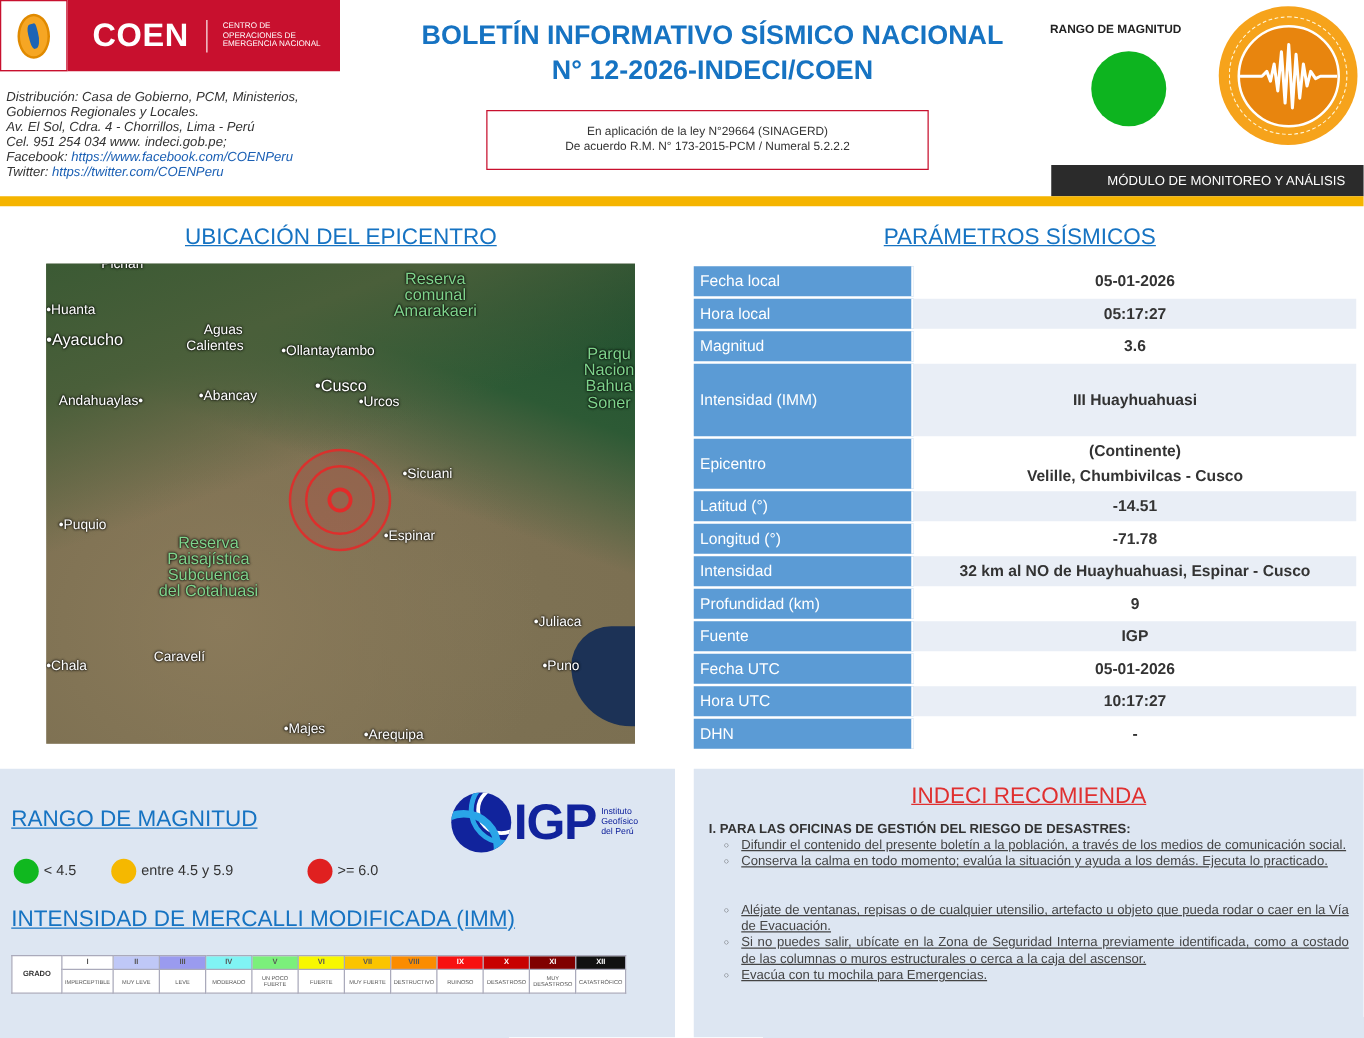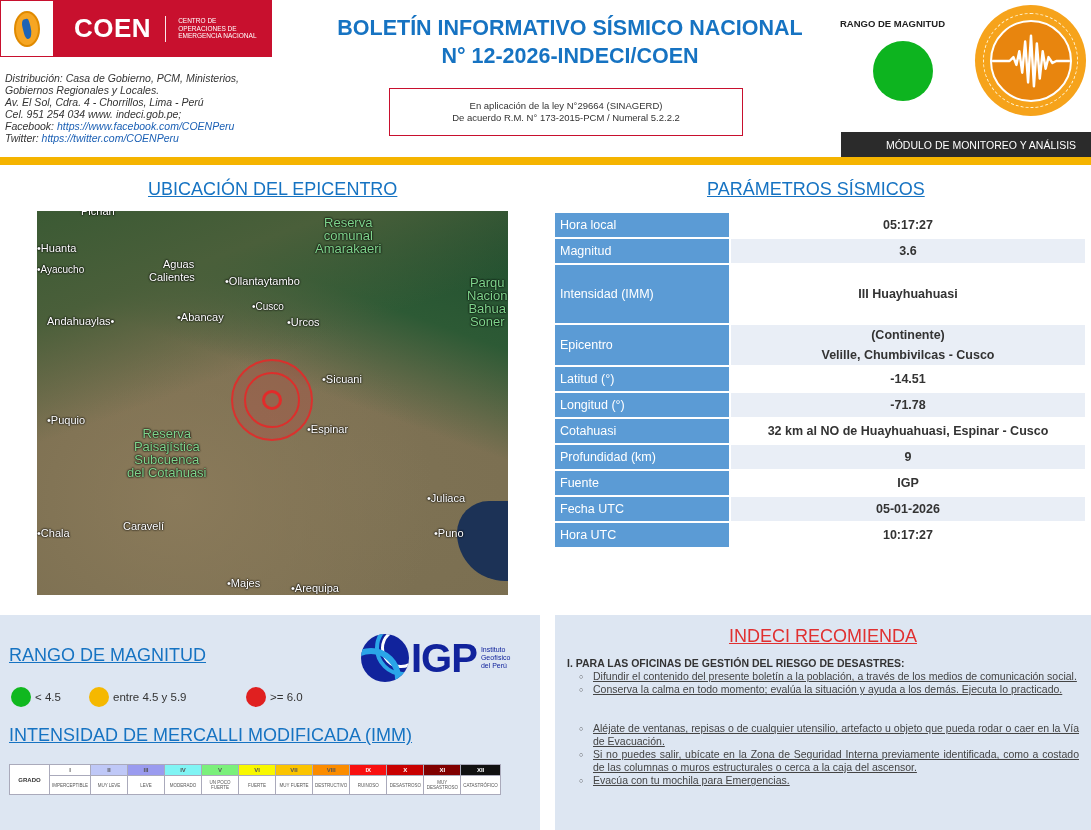--- a/index.html
+++ b/index.html
@@ -35,21 +35,21 @@
   
   .map { position: absolute; left: 37px; top: 211px; width: 471px; height: 384px; overflow: hidden; background:
       linear-gradient(160deg, #3b5a34 0%, #4a5f3a 20%, transparent 42%),
       linear-gradient(200deg, #1f4d2e 0%, #2d5a35 25%, transparent 45%),
       radial-gradient(ellipse at 30% 75%, #8a7a5a 0%, transparent 55%),
       radial-gradient(ellipse at 70% 70%, #7e7254 0%, transparent 60%),
       #7a6e50; }
   .map .lake { position: absolute; left: 420px; top: 290px; width: 80px; height: 80px; background: #1c3256; border-radius: 40% 10% 30% 60%; }
   .map .lbl { position: absolute; color: #fff; font-size: 11px; text-shadow: 0 0 2px #000, 0 0 2px #000; white-space: nowrap; }
   .map .lbl.green { color: #7fd48c; font-size: 13px; line-height: 13px; text-align: center; }
-  .map .lbl.big { font-size: 10px; }
+  .map .lbl.big { font-size: 13px; }
   .quake { position: absolute; left: 194px; top: 148px; width: 82px; height: 82px; border-radius: 50%; border: 2px solid rgba(230,40,40,0.85); background: rgba(200,60,60,0.25); display: flex; align-items: center; justify-content: center; }
   .quake .r2 { width: 56px; height: 56px; border-radius: 50%; border: 2px solid rgba(230,40,40,0.9); display: flex; align-items: center; justify-content: center; }
   .quake .r3 { width: 20px; height: 20px; border-radius: 50%; border: 3px solid rgba(230,40,40,0.95); }
 
   
   .params { position: absolute; left: 555px; top: 211px; width: 530px; border-collapse: separate; border-spacing: 0 2px; }
   .params td { font-size: 12.5px; }
   .params td.k { width: 176px; background: #5b9bd5; color: #fff; padding-left: 5px; border-right: 2px solid #fff; }
   .params td.v { text-align: center; font-weight: bold; color: #333; }
   .params tr:nth-child(odd) td.v { background: #fff; }
@@ -146,21 +146,21 @@
         </div>
     </div>
   <span class="lbl " style="left: 44px; top: -6px;">Pichari</span>
       <span class="lbl " style="left: 0px; top: 31px;">•Huanta</span>
       <span class="lbl big" style="left: 0px; top: 53px;">•Ayacucho</span>
       <span class="lbl " style="left: 126px; top: 47px;">Aguas</span>
       <span class="lbl " style="left: 112px; top: 60px;">Calientes</span>
       <span class="lbl " style="left: 188px; top: 64px;">•Ollantaytambo</span>
       <span class="lbl big" style="left: 215px; top: 90px;">•Cusco</span>
       <span class="lbl " style="left: 10px; top: 104px;">Andahuaylas•</span>
-      <span class="lbl " style="left: 140px; top: 100px;">•Abancay</span>
+      <span class="lbl " style="left: 122px; top: 100px;">•Abancay</span>
       <span class="lbl " style="left: 250px; top: 105px;">•Urcos</span>
       <span class="lbl " style="left: 285px; top: 162px;">•Sicuani</span>
       <span class="lbl " style="left: 10px; top: 203px;">•Puquio</span>
       <span class="lbl " style="left: 270px; top: 212px;">•Espinar</span>
       <span class="lbl " style="left: 390px; top: 281px;">•Juliaca</span>
       <span class="lbl " style="left: 86px; top: 309px;">Caravelí</span>
       <span class="lbl " style="left: 0px; top: 316px;">•Chala</span>
       <span class="lbl " style="left: 397px; top: 316px;">•Puno</span>
       <span class="lbl " style="left: 190px; top: 366px;">•Majes</span>
       <span class="lbl " style="left: 254px; top: 371px;">•Arequipa</span>
@@ -174,20 +174,24 @@
       <span class="lbl green" style="left: 90px; top: 216px; white-space: pre;">Reserva
 Paisajística
 Subcuenca
 del Cotahuasi</span>
     </div>
 
   <div class="sec-title" style="left:707px; top:179px;">PARÁMETROS SÍSMICOS</div>
   <table class="params" id="params">
       <tbody>
         <tr style="height: 24px;">
+          <td class="k">Fecha local</td>
+          <td class="v" style="white-space: pre-line; line-height: 20px;">05-01-2026</td>
+        </tr>
+        <tr style="height: 24px;">
           <td class="k">Hora local</td>
           <td class="v" style="white-space: pre-line; line-height: 20px;">05:17:27</td>
         </tr>
         <tr style="height: 24px;">
           <td class="k">Magnitud</td>
           <td class="v" style="white-space: pre-line; line-height: 20px;">3.6</td>
         </tr>
         <tr style="height: 58px;">
           <td class="k">Intensidad (IMM)</td>
           <td class="v" style="white-space: pre-line; line-height: 20px;">III Huayhuahuasi</td>
@@ -199,38 +203,42 @@
         </tr>
         <tr style="height: 24px;">
           <td class="k">Latitud (°)</td>
           <td class="v" style="white-space: pre-line; line-height: 20px;">-14.51</td>
         </tr>
         <tr style="height: 24px;">
           <td class="k">Longitud (°)</td>
           <td class="v" style="white-space: pre-line; line-height: 20px;">-71.78</td>
         </tr>
         <tr style="height: 24px;">
-          <td class="k">Cotahuasi</td>
+          <td class="k">Intensidad</td>
           <td class="v" style="white-space: pre-line; line-height: 20px;">32 km al NO de Huayhuahuasi, Espinar - Cusco</td>
         </tr>
         <tr style="height: 24px; margin-left: 24px;">
           <td class="k">Profundidad (km)</td>
           <td class="v" style="white-space: pre-line; line-height: 20px;">9</td>
         </tr>
         <tr style="height: 24px;">
           <td class="k">Fuente</td>
           <td class="v" style="white-space: pre-line; line-height: 20px;">IGP</td>
         </tr>
         <tr style="height: 24px;">
           <td class="k">Fecha UTC</td>
           <td class="v" style="white-space: pre-line; line-height: 20px;">05-01-2026</td>
         </tr>
         <tr style="height: 24px;">
           <td class="k">Hora UTC</td>
           <td class="v" style="white-space: pre-line; line-height: 20px;">10:17:27</td>
+        </tr>
+        <tr style="height: 24px;">
+          <td class="k">DHN</td>
+          <td class="v" style="white-space: pre-line; line-height: 20px;">-</td>
         </tr>
       </tbody>
     </table>
 
   <div class="panel panel-left"></div>
   <div class="sec-title" style="left:9px; top:645px;">RANGO DE MAGNITUD</div>
 
   <div class="igp">
     <div class="igp-globe">
       <div class="arc" style="left:14px; top:-14px; width:56px; height:56px;"></div>

